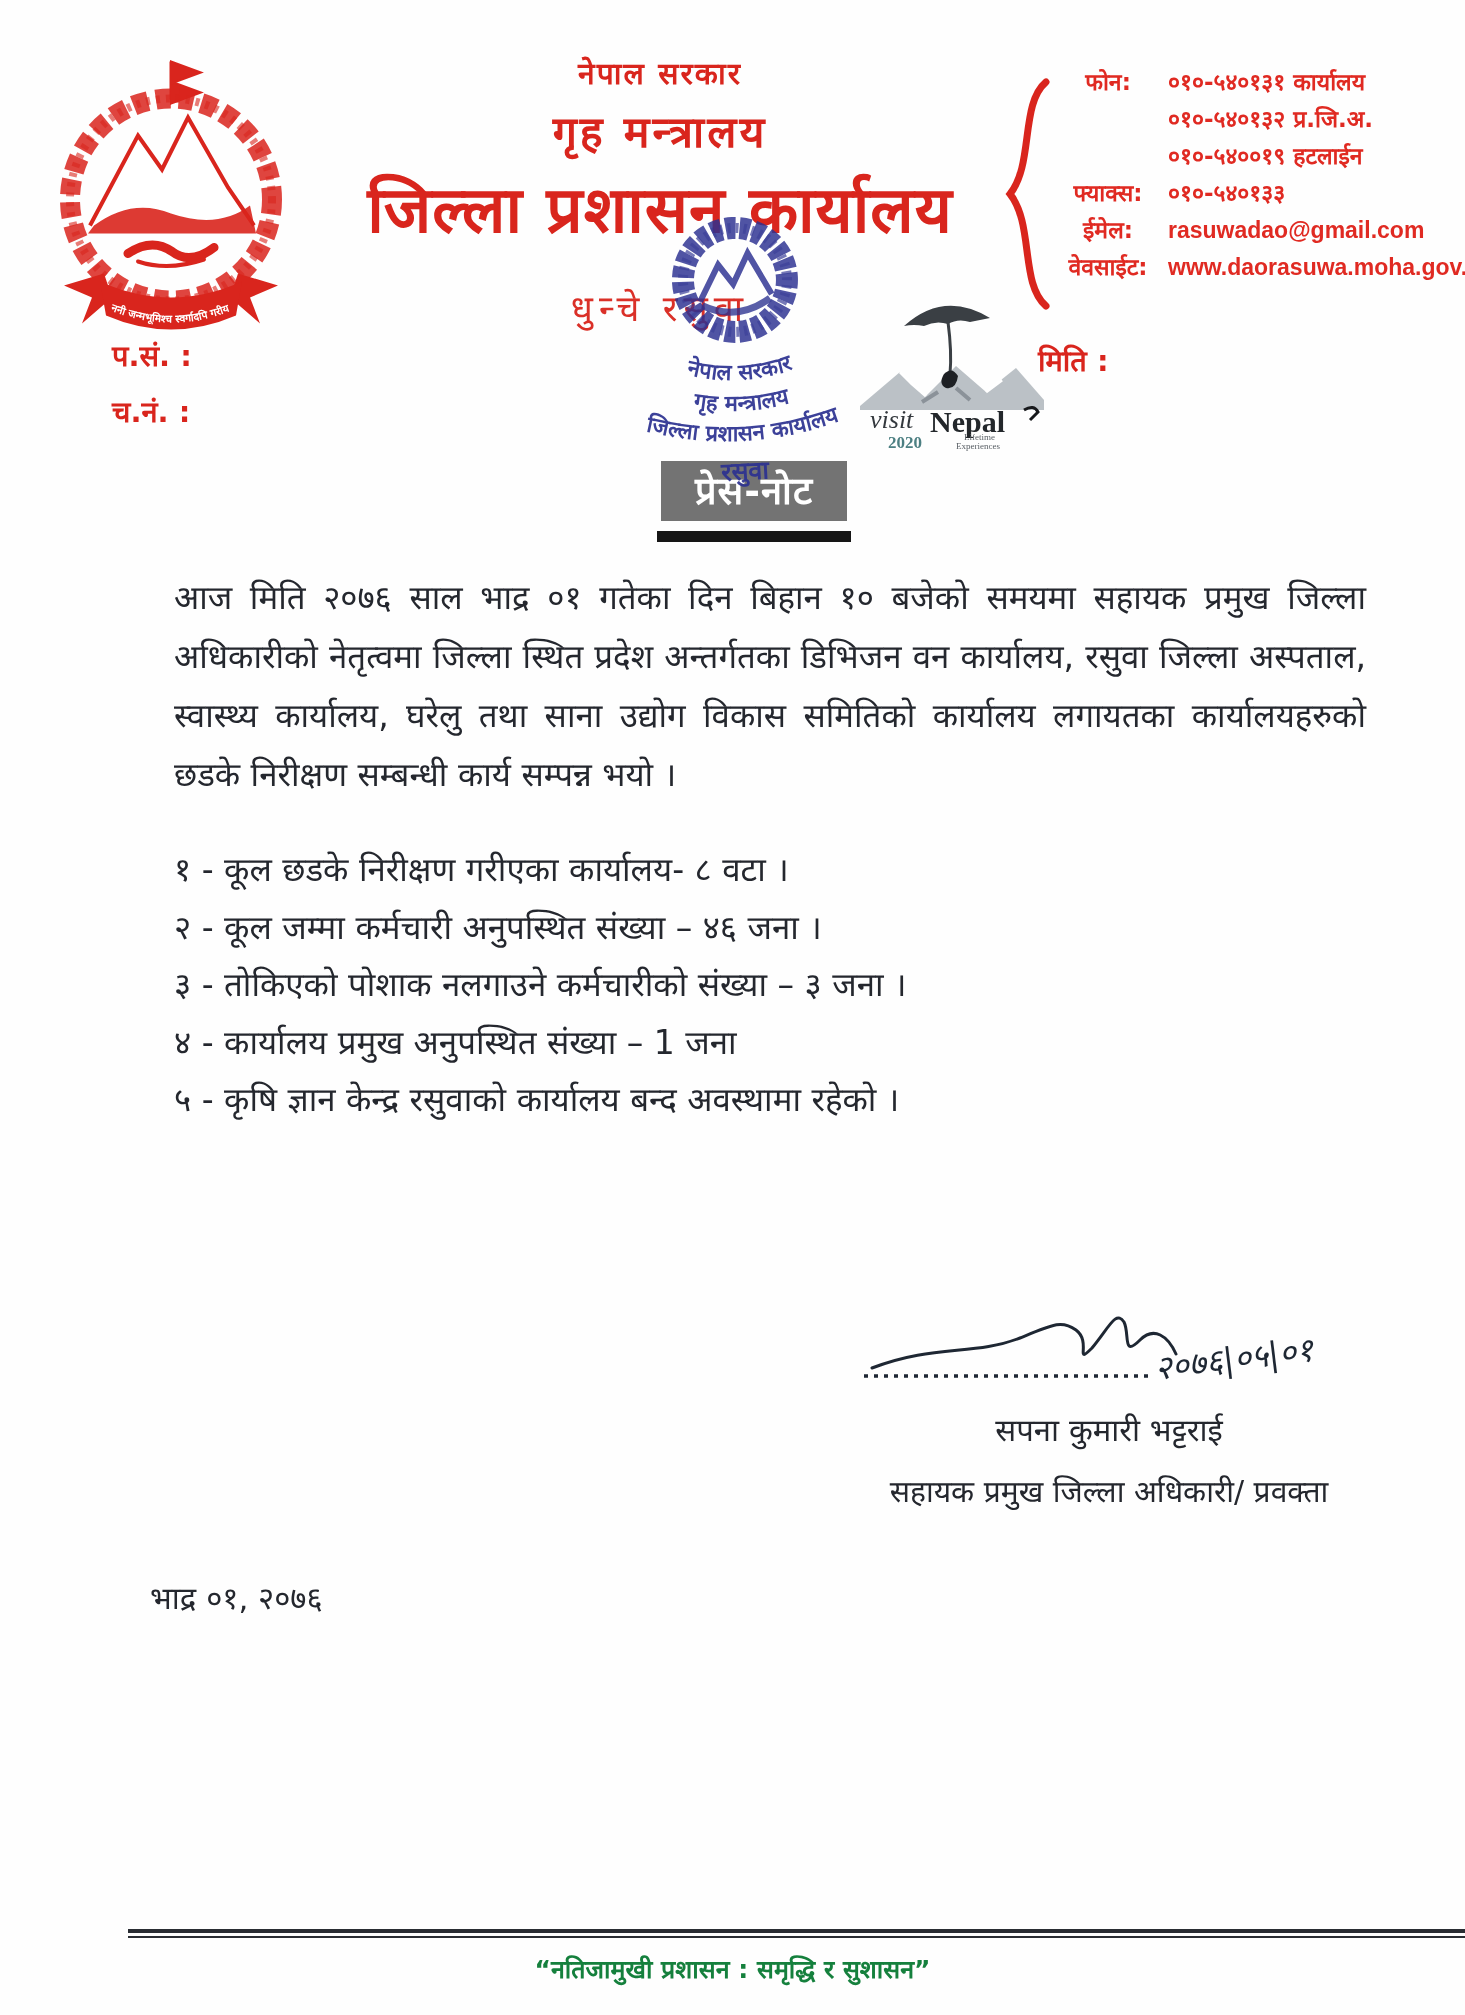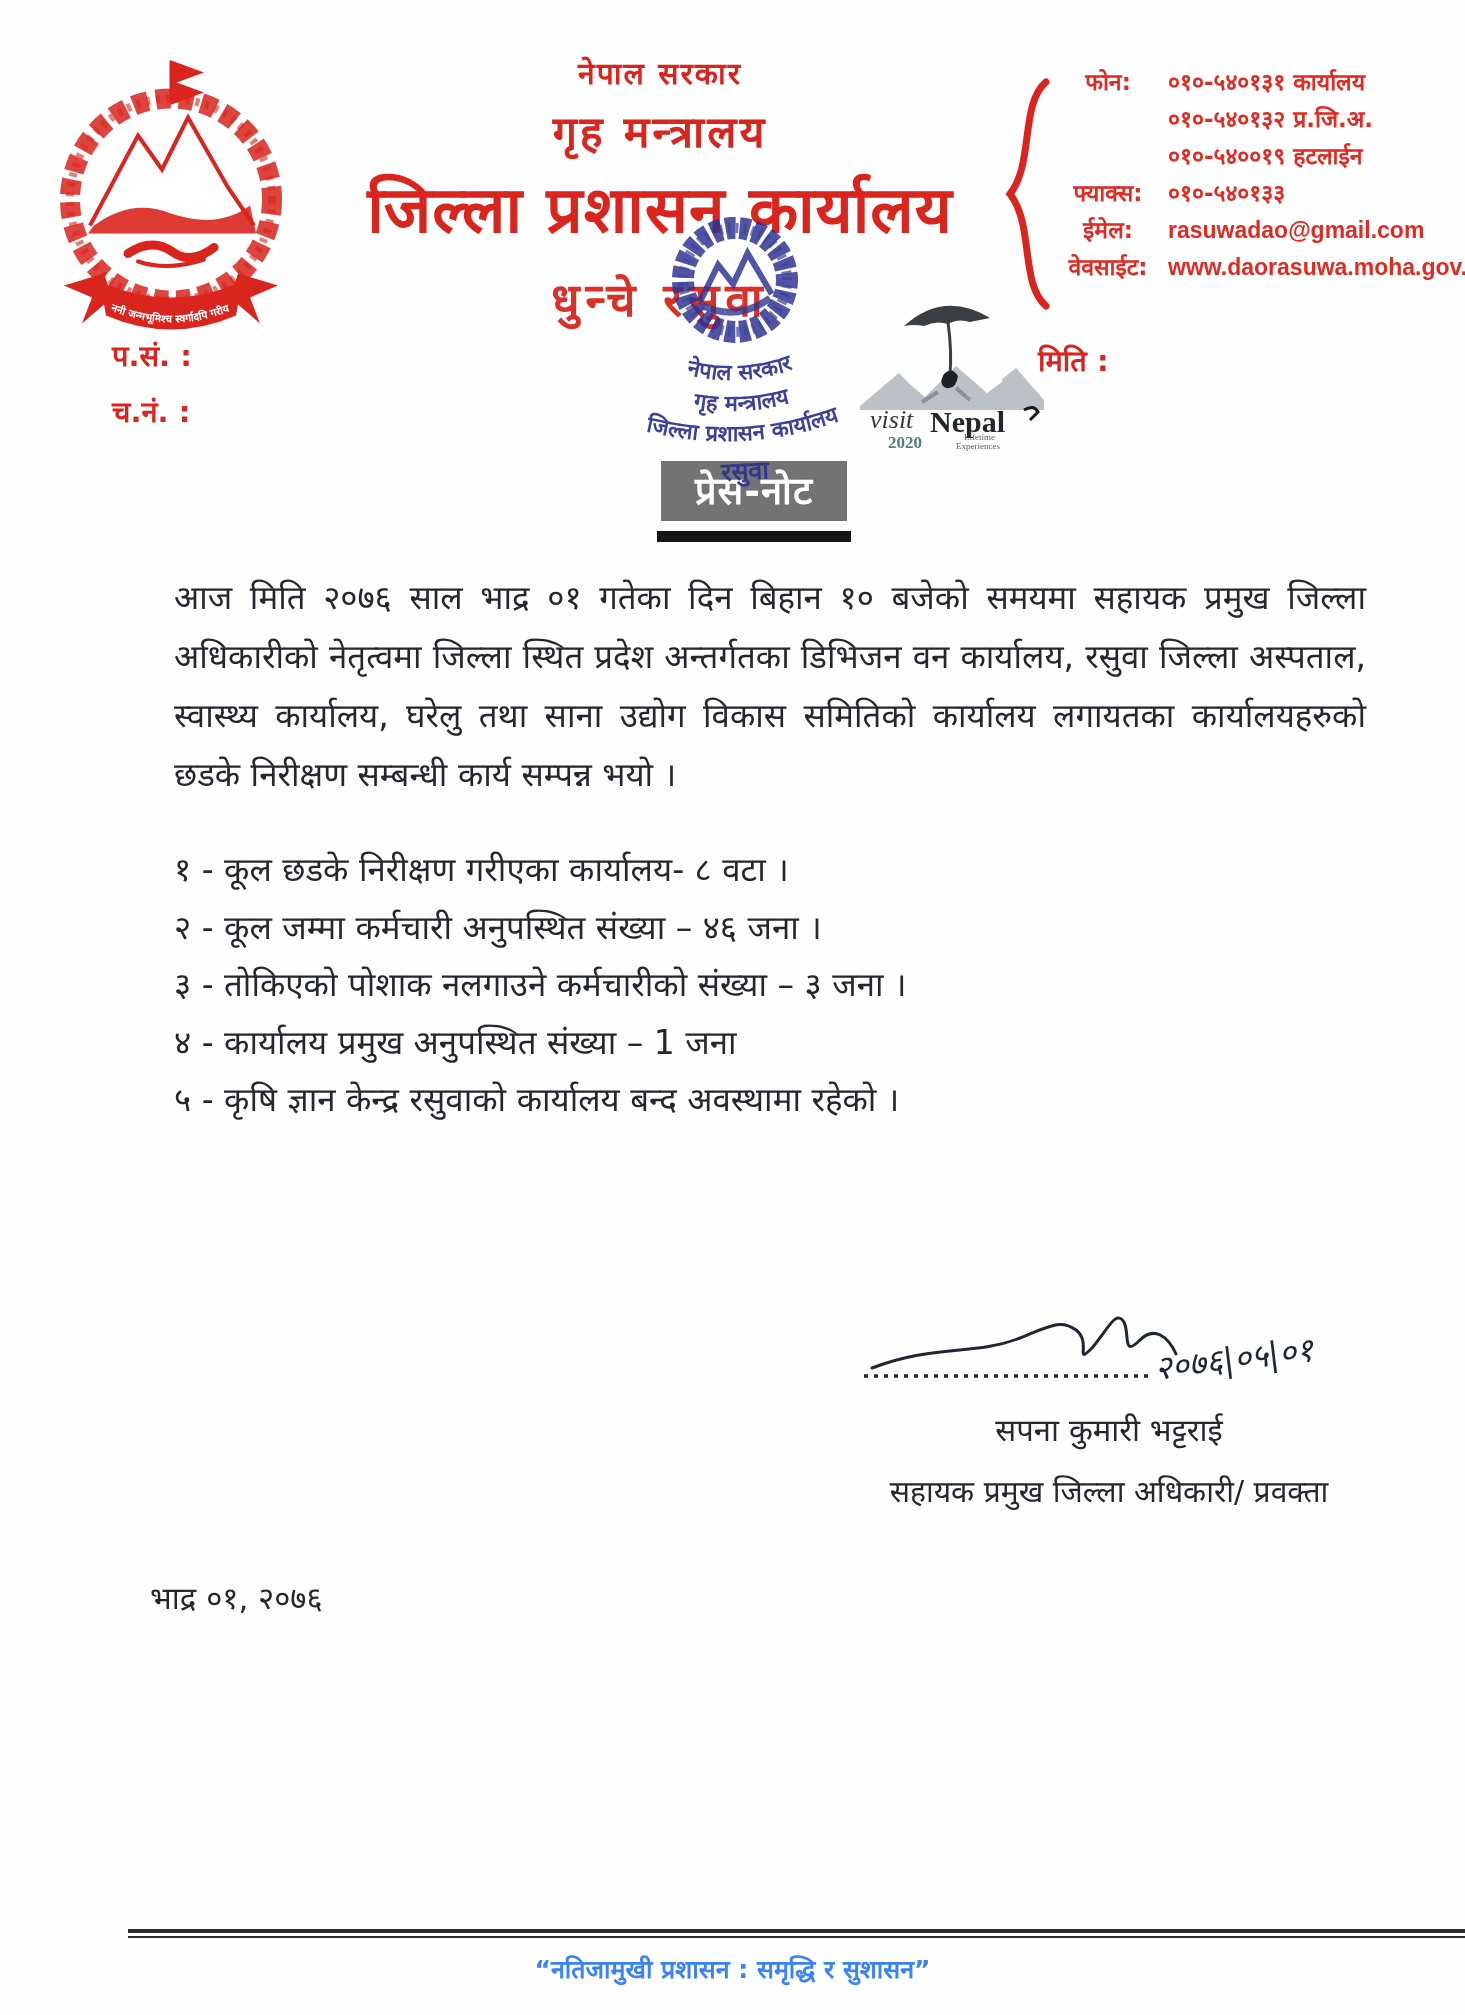--- a/index.html
+++ b/index.html
@@ -8,21 +8,21 @@
     background:#fefefe; overflow:hidden;
     font-family:"DejaVu Sans","Liberation Sans",sans-serif;
     color:#24272e;
   }
   
   .emblem{position:absolute; left:42px; top:46px; width:258px; height:348px;}
   .hdr-center{position:absolute; left:295px; top:52px; width:730px; text-align:center; color:#d9251d;}
   .hdr-gov{font-size:30px; font-weight:bold; letter-spacing:2px;}
   .hdr-ministry{font-size:43px; font-weight:bold; margin-top:8px; letter-spacing:3px;}
   .hdr-office{font-size:64px; font-weight:bold; margin-top:4px; letter-spacing:1px; white-space:nowrap;}
-  .hdr-location{font-size:46px; font-weight:bold; margin-top:16px; letter-spacing:6px; opacity:.95;}
+  .hdr-location{font-size:36px; font-weight:normal; margin-top:32px; letter-spacing:6px; opacity:.95;}
   .brace{position:absolute; left:1000px; top:78px; width:56px; height:232px;}
   .contact{position:absolute; left:1056px; top:64px; width:404px; color:#e02a22; font-size:23px; line-height:37px;}
   .contact .row{display:flex;}
   .contact .lbl{width:104px; text-align:center; font-weight:bold; flex:0 0 auto; padding-right:8px;}
   .contact .val{font-weight:bold; white-space:nowrap;}
   .contact .latin{font-family:"Liberation Sans",sans-serif; font-weight:bold;}
   .refnos{position:absolute; left:112px; top:328px; color:#d9251d; font-size:29px; font-weight:bold; line-height:56px;}
   .miti{position:absolute; left:1038px; top:340px; color:#d9251d; font-size:29px; font-weight:bold;}
   
   .stamp{position:absolute; left:570px; top:188px; width:330px; height:300px; transform:rotate(-3deg); opacity:.92; z-index:6;}
@@ -41,21 +41,21 @@
   .sigblock{position:absolute; left:824px; top:1296px; width:570px; text-align:center;}
   .sig-art{display:block; margin:0 auto;}
   .sig-name{font-size:31px; margin-top:2px;}
   .sig-desg{font-size:30px; margin-top:20px; white-space:nowrap;}
   
   .date-bottom{position:absolute; left:150px; top:1576px; font-size:31px;}
   .footer-line{position:absolute; left:128px; top:1929px; width:1337px; z-index:2;}
   .footer-line .l1{height:4px; background:#2a2d33;}
   .footer-line .l2{height:2px; background:#2a2d33; margin-top:3px;}
   .footer-text{position:absolute; left:0; top:1951px; width:1465px; text-align:center;
-    font-size:25px; font-weight:bold; color:#3b82f6;}
+    font-size:25px; font-weight:bold; color:#15803d;}
 </style>
 </head>
 <body>
 
 <div class="page">
 
   <svg class="emblem" viewBox="0 0 258 345" aria-hidden="true">
     <g stroke="#d9251d" fill="none">
 
       <g>

